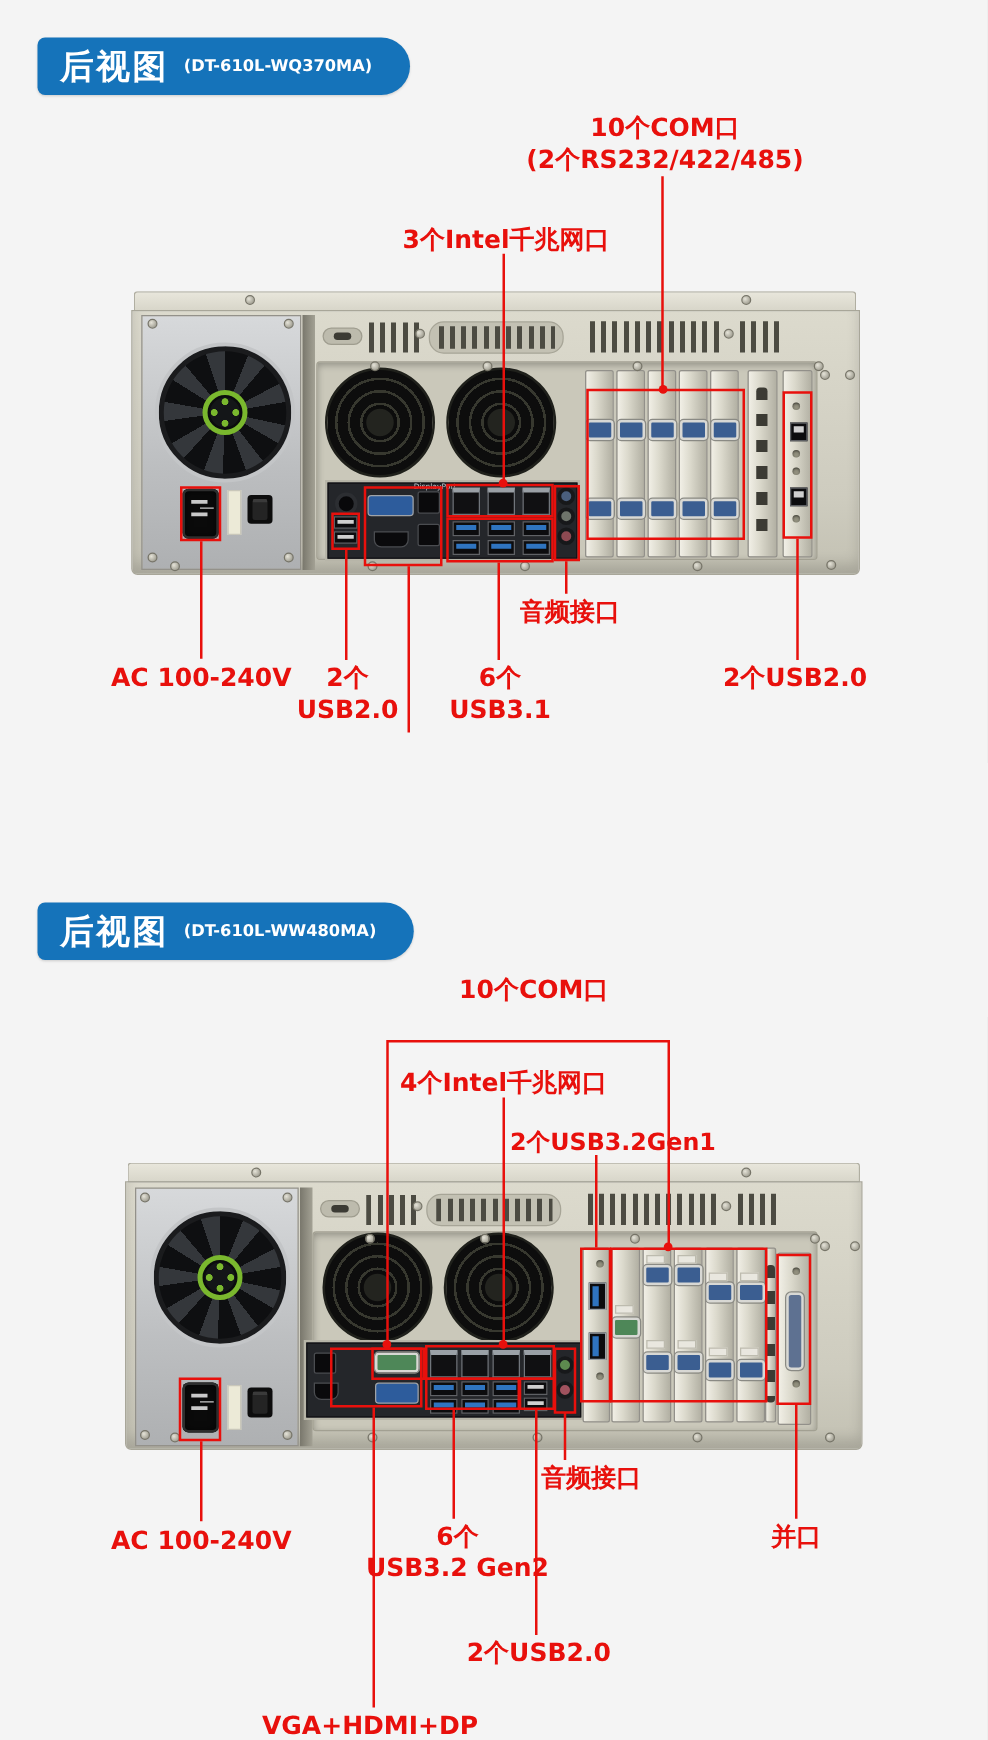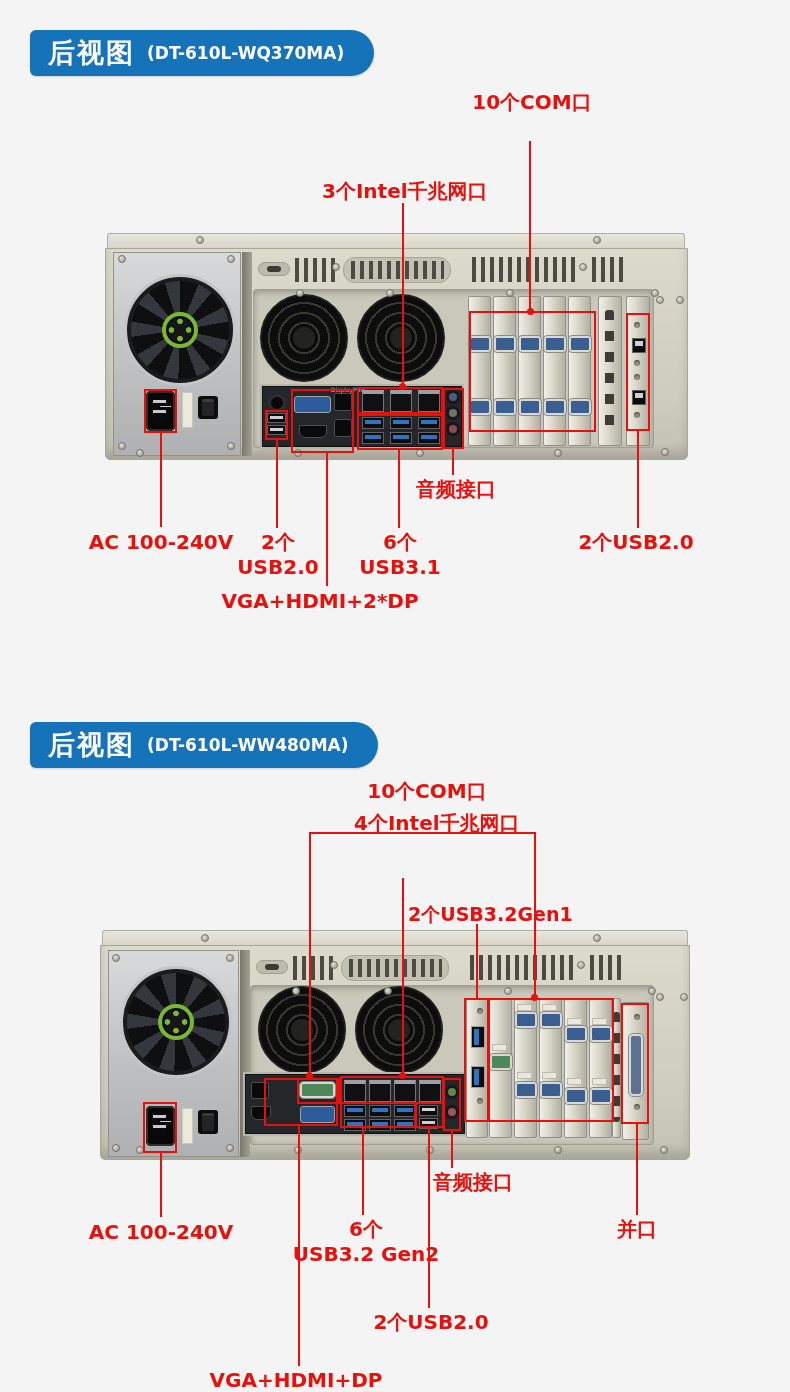--- a/index.html
+++ b/index.html
@@ -5,21 +5,21 @@
   :root{ --red:#e8100c; --blue:#1573ba; }
   html,body{margin:0;padding:0;background:#e9e9e9;}
   #page{position:relative;width:790px;height:1392px;margin:0 auto;background:#f4f4f4;
         overflow:hidden;font-family:"DejaVu Sans","Liberation Sans",sans-serif;}
   .d{position:absolute;box-sizing:border-box;}
   
   .banner{height:46px;background:var(--blue);border-radius:6px 23px 23px 6px;
           display:flex;align-items:baseline;gap:12px;padding:0 30px 0 18px;color:#fff;
           box-shadow:0 1px 2px rgba(0,0,0,.15);align-items:center;}
   .banner-title{font-size:27px;font-weight:700;letter-spacing:2px;}
-  .banner-model{font-size:17px;font-weight:700;}
+  .banner-model{font-size:13px;font-weight:700;}
   
   .lid{background:linear-gradient(#e8e6db,#d8d6ca);border:1px solid #b0ae a1;border:1px solid #b0aea1;
        border-bottom-color:#8f8d80;border-radius:3px 3px 0 0;}
   .body{background:linear-gradient(#dcdacd,#ceccbf 70%,#c3c1b3);border:1px solid #a8a699;
         border-radius:0 0 5px 5px;box-shadow:inset 0 -8px 10px rgba(0,0,0,.14);}
   .vents{background:repeating-linear-gradient(90deg,#4c4b42 0 4px,rgba(0,0,0,0) 4px 9px);}
   .vrecess{background:#c3c1b3;border:1px solid #a7a597;border-radius:12px;}
   .oval{background:#bdbbad;border:1px solid #9f9d8f;border-radius:8px;}
   .ovalin{background:#3c3b34;border-radius:3px;}
   .psu{background:linear-gradient(180deg,#d7d9db,#bcbec0 60%,#aeb0b2);border:1px solid #93918a;}
@@ -108,34 +108,34 @@
   <div class="d roundport" style="left:268px;top:394px;width:18px;height:18px;"></div>
   <div class="d vga" style="left:294px;top:396px;width:37px;height:17px;"></div>
   <div class="d hdmi" style="left:299px;top:425px;width:28px;height:13px;"></div>
   <div class="d dp" style="left:334px;top:393px;width:18px;height:18px;"></div>
   <div class="d dp" style="left:334px;top:419px;width:18px;height:18px;"></div>
   <div class="d dplabel" style="left:331px;top:387px;">DisplayPort</div>
   <div class="d slotcol" style="left:605px;top:310px;width:9px;height:118px;"></div>
 
   <div class="d albl ctr" style="left:532px;top:90px;">
     <div>10个COM口</div>
+    <div>(2个RS232/422/485)</div>
   </div>
   <div class="d albl" style="left:322px;top:179px;">3个Intel千兆网口</div>
   <div class="d albl ctr" style="left:456px;top:477px;">音频接口</div>
   <div class="d albl ctr" style="left:161px;top:530px;">AC 100-240V</div>
   <div class="d albl ctr" style="left:278px;top:530px;">
     <div>2个</div>
     <div>USB2.0</div>
   </div>
   <div class="d albl ctr" style="left:400px;top:530px;">
     <div>6个</div>
     <div>USB3.1</div>
   </div>
   <div class="d albl ctr" style="left:636px;top:530px;">2个USB2.0</div>
-  <div class="d albl ctr" style="left:320px;top:589px;">VGA+HDMI+2*DP</div>
 
   <div class="d abox" style="left:144px;top:389px;width:33px;height:44px;"></div>
   <div class="d abox" style="left:265px;top:410px;width:23px;height:30px;"></div>
   <div class="d abox" style="left:291px;top:389px;width:63px;height:64px;"></div>
   <div class="d abox" style="left:357px;top:387px;width:86px;height:27px;"></div>
   <div class="d abox" style="left:357px;top:414px;width:86px;height:36px;"></div>
   <div class="d abox" style="left:443px;top:388px;width:21px;height:61px;"></div>
   <div class="d abox" style="left:469px;top:311px;width:127px;height:121px;"></div>
   <div class="d abox" style="left:626px;top:313px;width:24px;height:118px;"></div>
 
@@ -177,21 +177,21 @@
   <div class="d shield" style="left:245px;top:1074px;width:220px;height:60px;"></div>
   <div class="d dp" style="left:251px;top:1082px;width:18px;height:17px;"></div>
   <div class="d hdmi" style="left:251px;top:1106px;width:20px;height:14px;"></div>
   <div class="d vga" style="left:300px;top:1106px;width:35px;height:17px;"></div>
   <div class="d slotcol" style="left:613px;top:1012px;width:7px;height:110px;"></div>
   <div class="d db25" style="left:629px;top:1034px;width:14px;height:62px;"></div>
 
   <div class="d albl ctr" style="left:427px;top:779px;">
     <div>10个COM口</div>
   </div>
-  <div class="d albl" style="left:320px;top:811px;margin-left:34px;">4个Intel千兆网口</div>
+  <div class="d albl" style="left:320px;top:854px;">4个Intel千兆网口</div>
   <div class="d albl small" style="left:408px;top:902px;">2个USB3.2Gen1</div>
   <div class="d albl ctr" style="left:473px;top:1170px;">音频接口</div>
   <div class="d albl ctr" style="left:161px;top:1220px;">AC 100-240V</div>
   <div class="d albl ctr" style="left:366px;top:1217px;">
     <div>6个</div>
     <div>USB3.2 Gen2</div>
   </div>
   <div class="d albl ctr" style="left:431px;top:1310px;">2个USB2.0</div>
   <div class="d albl ctr" style="left:637px;top:1217px;">并口</div>
   <div class="d albl ctr" style="left:296px;top:1368px;">VGA+HDMI+DP</div>

